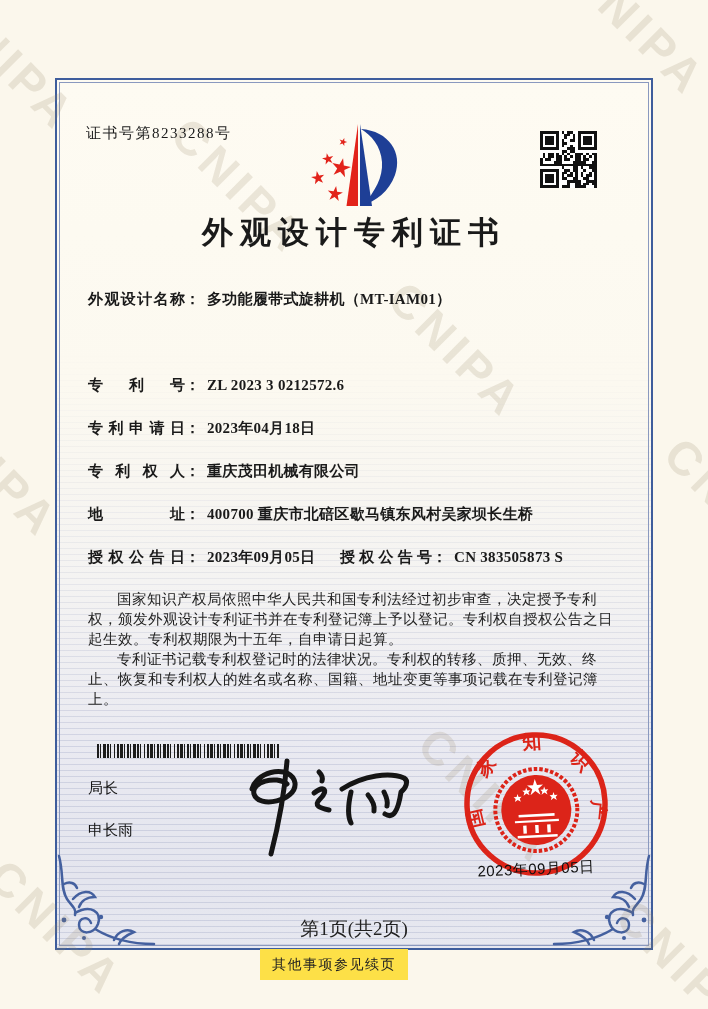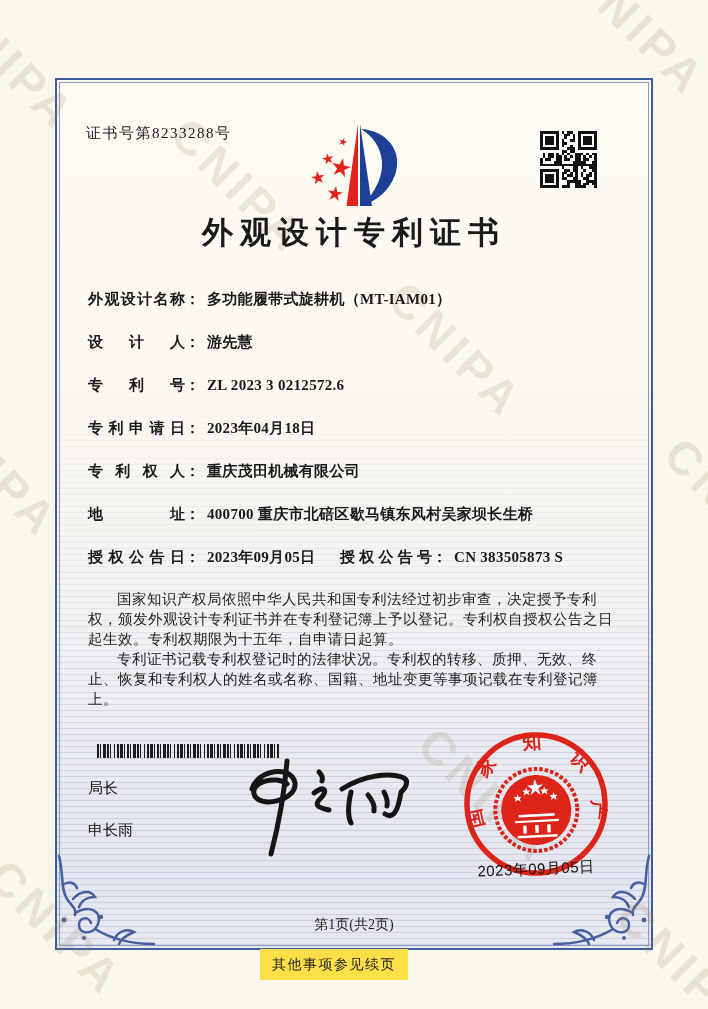--- a/index.html
+++ b/index.html
@@ -53,21 +53,21 @@
   .barcode{position:absolute; left:97px; top:744px;}
   .sig-title{position:absolute; left:88px; top:779px; font-family:"Liberation Sans","DejaVu Sans",sans-serif; font-size:15px; color:#111;}
   .sig-name{position:absolute; left:88px; top:821px; font-family:Liberation Mono, monospace; font-size:15px; color:#111;}
   .signature{position:absolute; left:192px; top:757px;}
   .seal{position:absolute; left:461px; top:729px; transform:rotate(-3deg);}
   .seal-date{
     position:absolute; left:456px; top:860px; width:160px; text-align:center;
     font-family:"Liberation Sans","DejaVu Sans",sans-serif; font-size:15px; color:#111;
     letter-spacing:.5px; transform:rotate(-2.5deg);
   }
-  .page-num{position:absolute; left:0; top:916px; width:708px; text-align:center; font-size:14px; color:#222;}
+  .page-num{position:absolute; left:0; top:916px; width:708px; text-align:center; font-size:19px; color:#222;}
   .cont-box{
     position:absolute; left:260px; top:949px; width:148px; height:31px; z-index:4;
     background:#fde047; text-align:center; line-height:31px; font-size:14px; letter-spacing:1.5px; color:#222;
   }
 </style>
 </head>
 <body>
 
 <div class="page">
 
@@ -299,23 +299,20 @@
         <rect x="15" y="20" width="1" height="1" fill="#111"></rect>
         <rect x="16" y="20" width="1" height="1" fill="#111"></rect>
         <rect x="20" y="20" width="1" height="1" fill="#111"></rect>
       </svg>
 
     <div class="title">外观设计专利证书</div>
 
     <div class="frow" style="top:290px;">
       <span class="flabel">外观设计名称</span><span class="fcolon">：</span><span class="fvalue">多功能履带式旋耕机（MT-IAM01）</span>
     </div>
-    <div class="frow" style="top:333px;">
-      <span class="flabel">设计人</span><span class="fcolon">：</span><span class="fvalue">游先慧</span>
-    </div>
     <div class="frow" style="top:376px;">
       <span class="flabel">专利号</span><span class="fcolon">：</span><span class="fvalue">ZL 2023 3 0212572.6</span>
     </div>
     <div class="frow" style="top:419px;">
       <span class="flabel">专利申请日</span><span class="fcolon">：</span><span class="fvalue">2023年04月18日</span>
     </div>
     <div class="frow" style="top:462px;">
       <span class="flabel">专利权人</span><span class="fcolon">：</span><span class="fvalue">重庆茂田机械有限公司</span>
     </div>
     <div class="frow" style="top:505px;">

